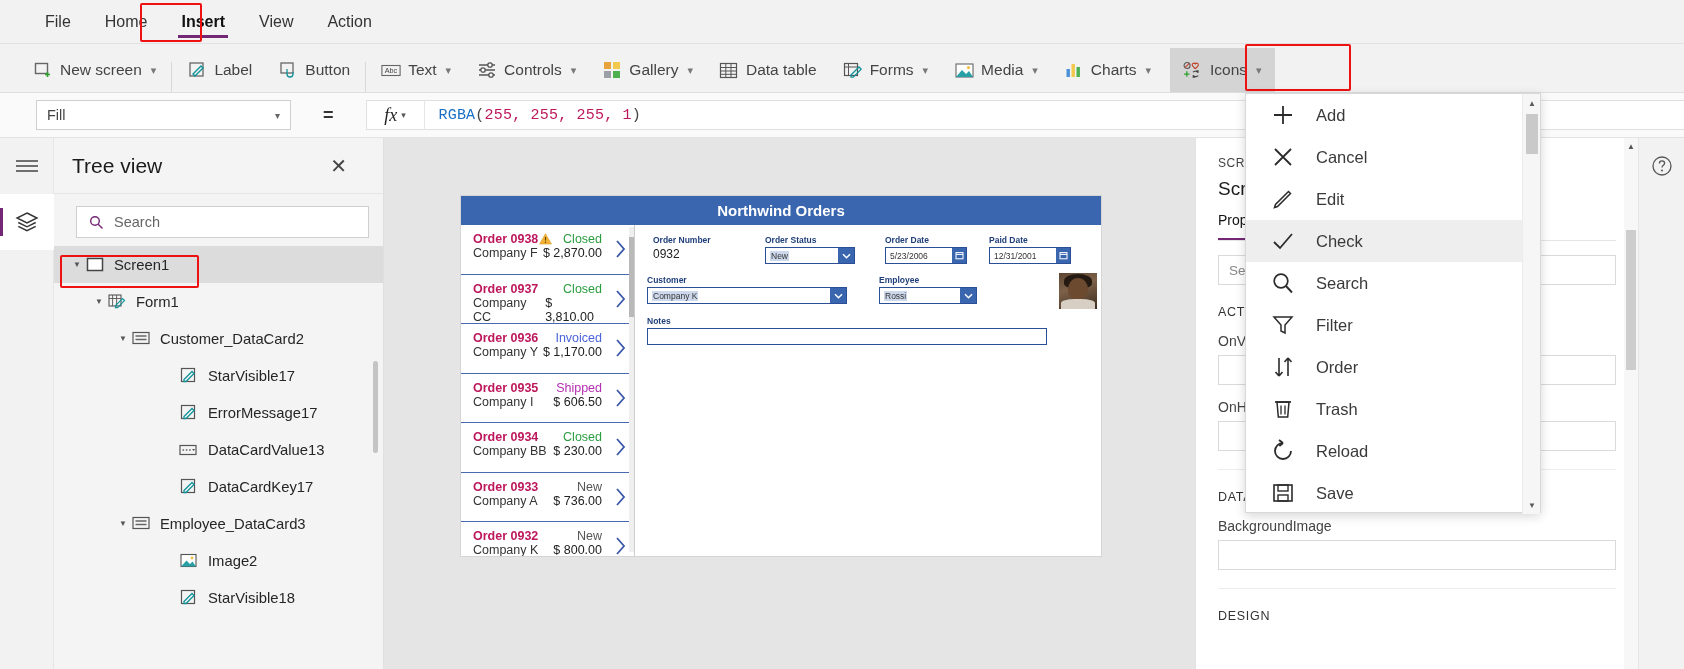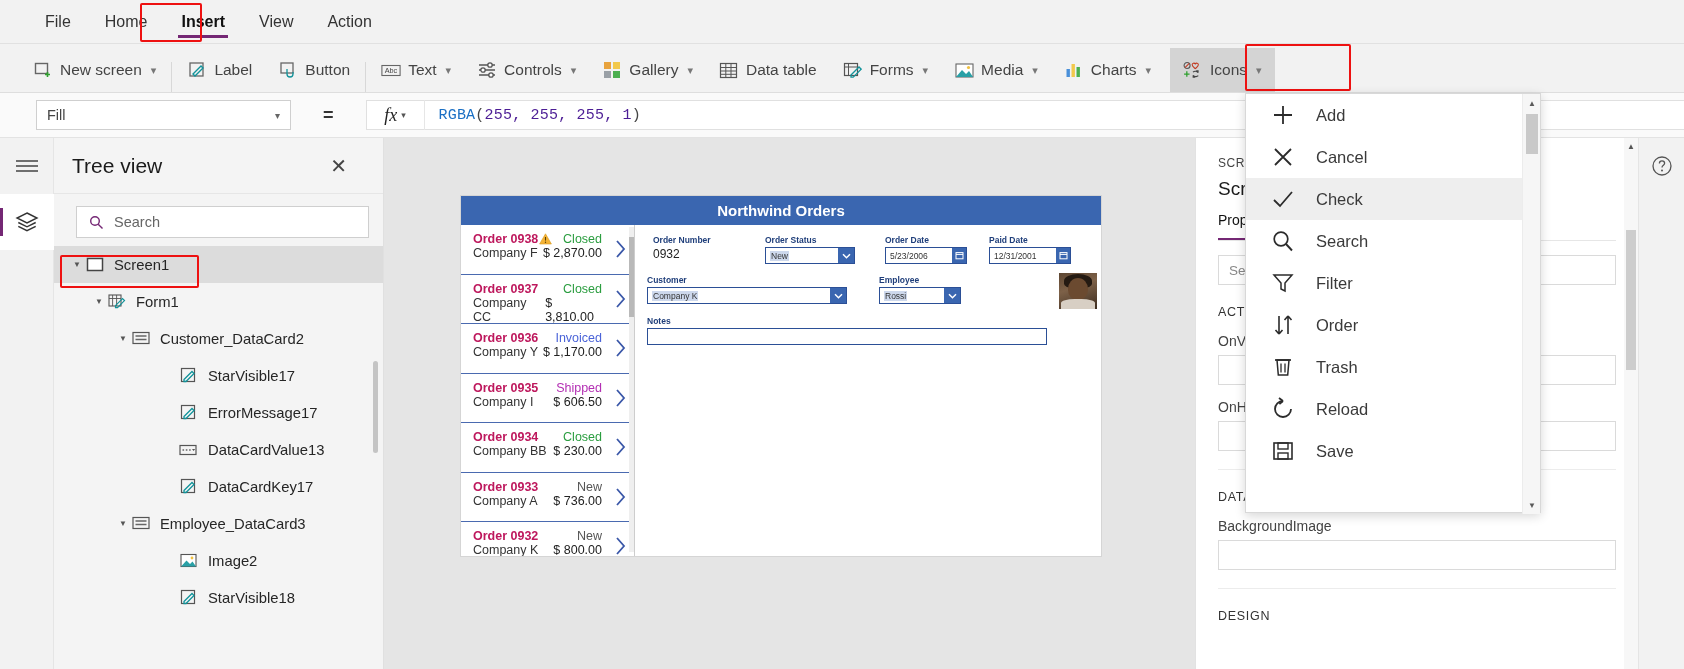--- a/index.html
+++ b/index.html
@@ -63,21 +63,21 @@
   .eq { margin: 0 14px; font-size: 18px; color: #333; font-weight: 600; }
   .fx-wrap { display: flex; align-items: center; height: 30px; background: #fff;
     border: 1px solid #e0e0e0; border-right: none; flex: 1; margin-right: 0; }
   .fx-btn { width: 58px; height: 30px; display: flex; align-items: center;
     justify-content: center; gap: 4px; border-right: 1px solid #e6e6e6;
     font-family: "Liberation Serif", serif; font-style: italic; font-size: 18px; color: #222; }
   .fx-btn .chev { font-size: 9px; font-style: normal; font-family: "Liberation Sans", sans-serif; color: #555; }
   .fx-formula { padding-left: 14px; font-family: "Liberation Mono", monospace;
     font-size: 15px; letter-spacing: 0.2px; }
   .tok-fn { color: #1a6fc4; }
-  .tok-num { color: #4c1d95; }
+  .tok-num { color: #be185d; }
   .tok-p { color: #444; }
 
   
   .rail {
     position: absolute; top: 138px; left: 0; width: 54px; height: 531px;
     background: #f2f2f2; border-right: 1px solid #e5e5e5;
   }
   .rail-btn {
     width: 54px; height: 56px; display: flex; align-items: center; justify-content: center;
     position: relative;
@@ -743,21 +743,21 @@
                 <span class="sel-txt">Company K</span>
                 <span class="drop-btn">
                     <svg width="9" height="6" viewBox="0 0 9 6">
                       <path d="M1 1.3l3.5 3.4L8 1.3" fill="none" stroke="#fff" stroke-width="1.5"></path>
                     </svg>
                   </span>
               </div>
             </div>
             <div class="fcol" style="width:120px;">
               <div class="f-label">Employee</div>
-              <div class="f-input" style="width:82px;">
+              <div class="f-input" style="width:98px;">
                 <span class="sel-txt">Rossi</span>
                 <span class="drop-btn">
                     <svg width="9" height="6" viewBox="0 0 9 6">
                       <path d="M1 1.3l3.5 3.4L8 1.3" fill="none" stroke="#fff" stroke-width="1.5"></path>
                     </svg>
                   </span>
               </div>
             </div>
           </div>
 
@@ -838,20 +838,28 @@
 
       <div class="im-item">
         <span class="im-ic">
             <svg width="24" height="24" viewBox="0 0 24 24">
               <path d="M4 4l16 16M20 4L4 20" stroke="#2b2b2b" stroke-width="1.8"></path>
             </svg>
           </span>
         <span>Cancel</span>
       </div>
 
+      <div class="im-item">
+        <span class="im-ic">
+            <svg width="24" height="24" viewBox="0 0 24 24">
+              <path d="M3.5 20.5l3-1 13-13-2-2-13 13z" fill="none" stroke="#2b2b2b" stroke-width="1.5"></path>
+            </svg>
+          </span>
+        <span>Edit</span>
+      </div>
 
       <div class="im-item hl">
         <span class="im-ic">
             <svg width="24" height="24" viewBox="0 0 24 24">
               <path d="M3 13l6 6L21 5" fill="none" stroke="#2b2b2b" stroke-width="1.8"></path>
             </svg>
           </span>
         <span>Check</span>
       </div>
 

